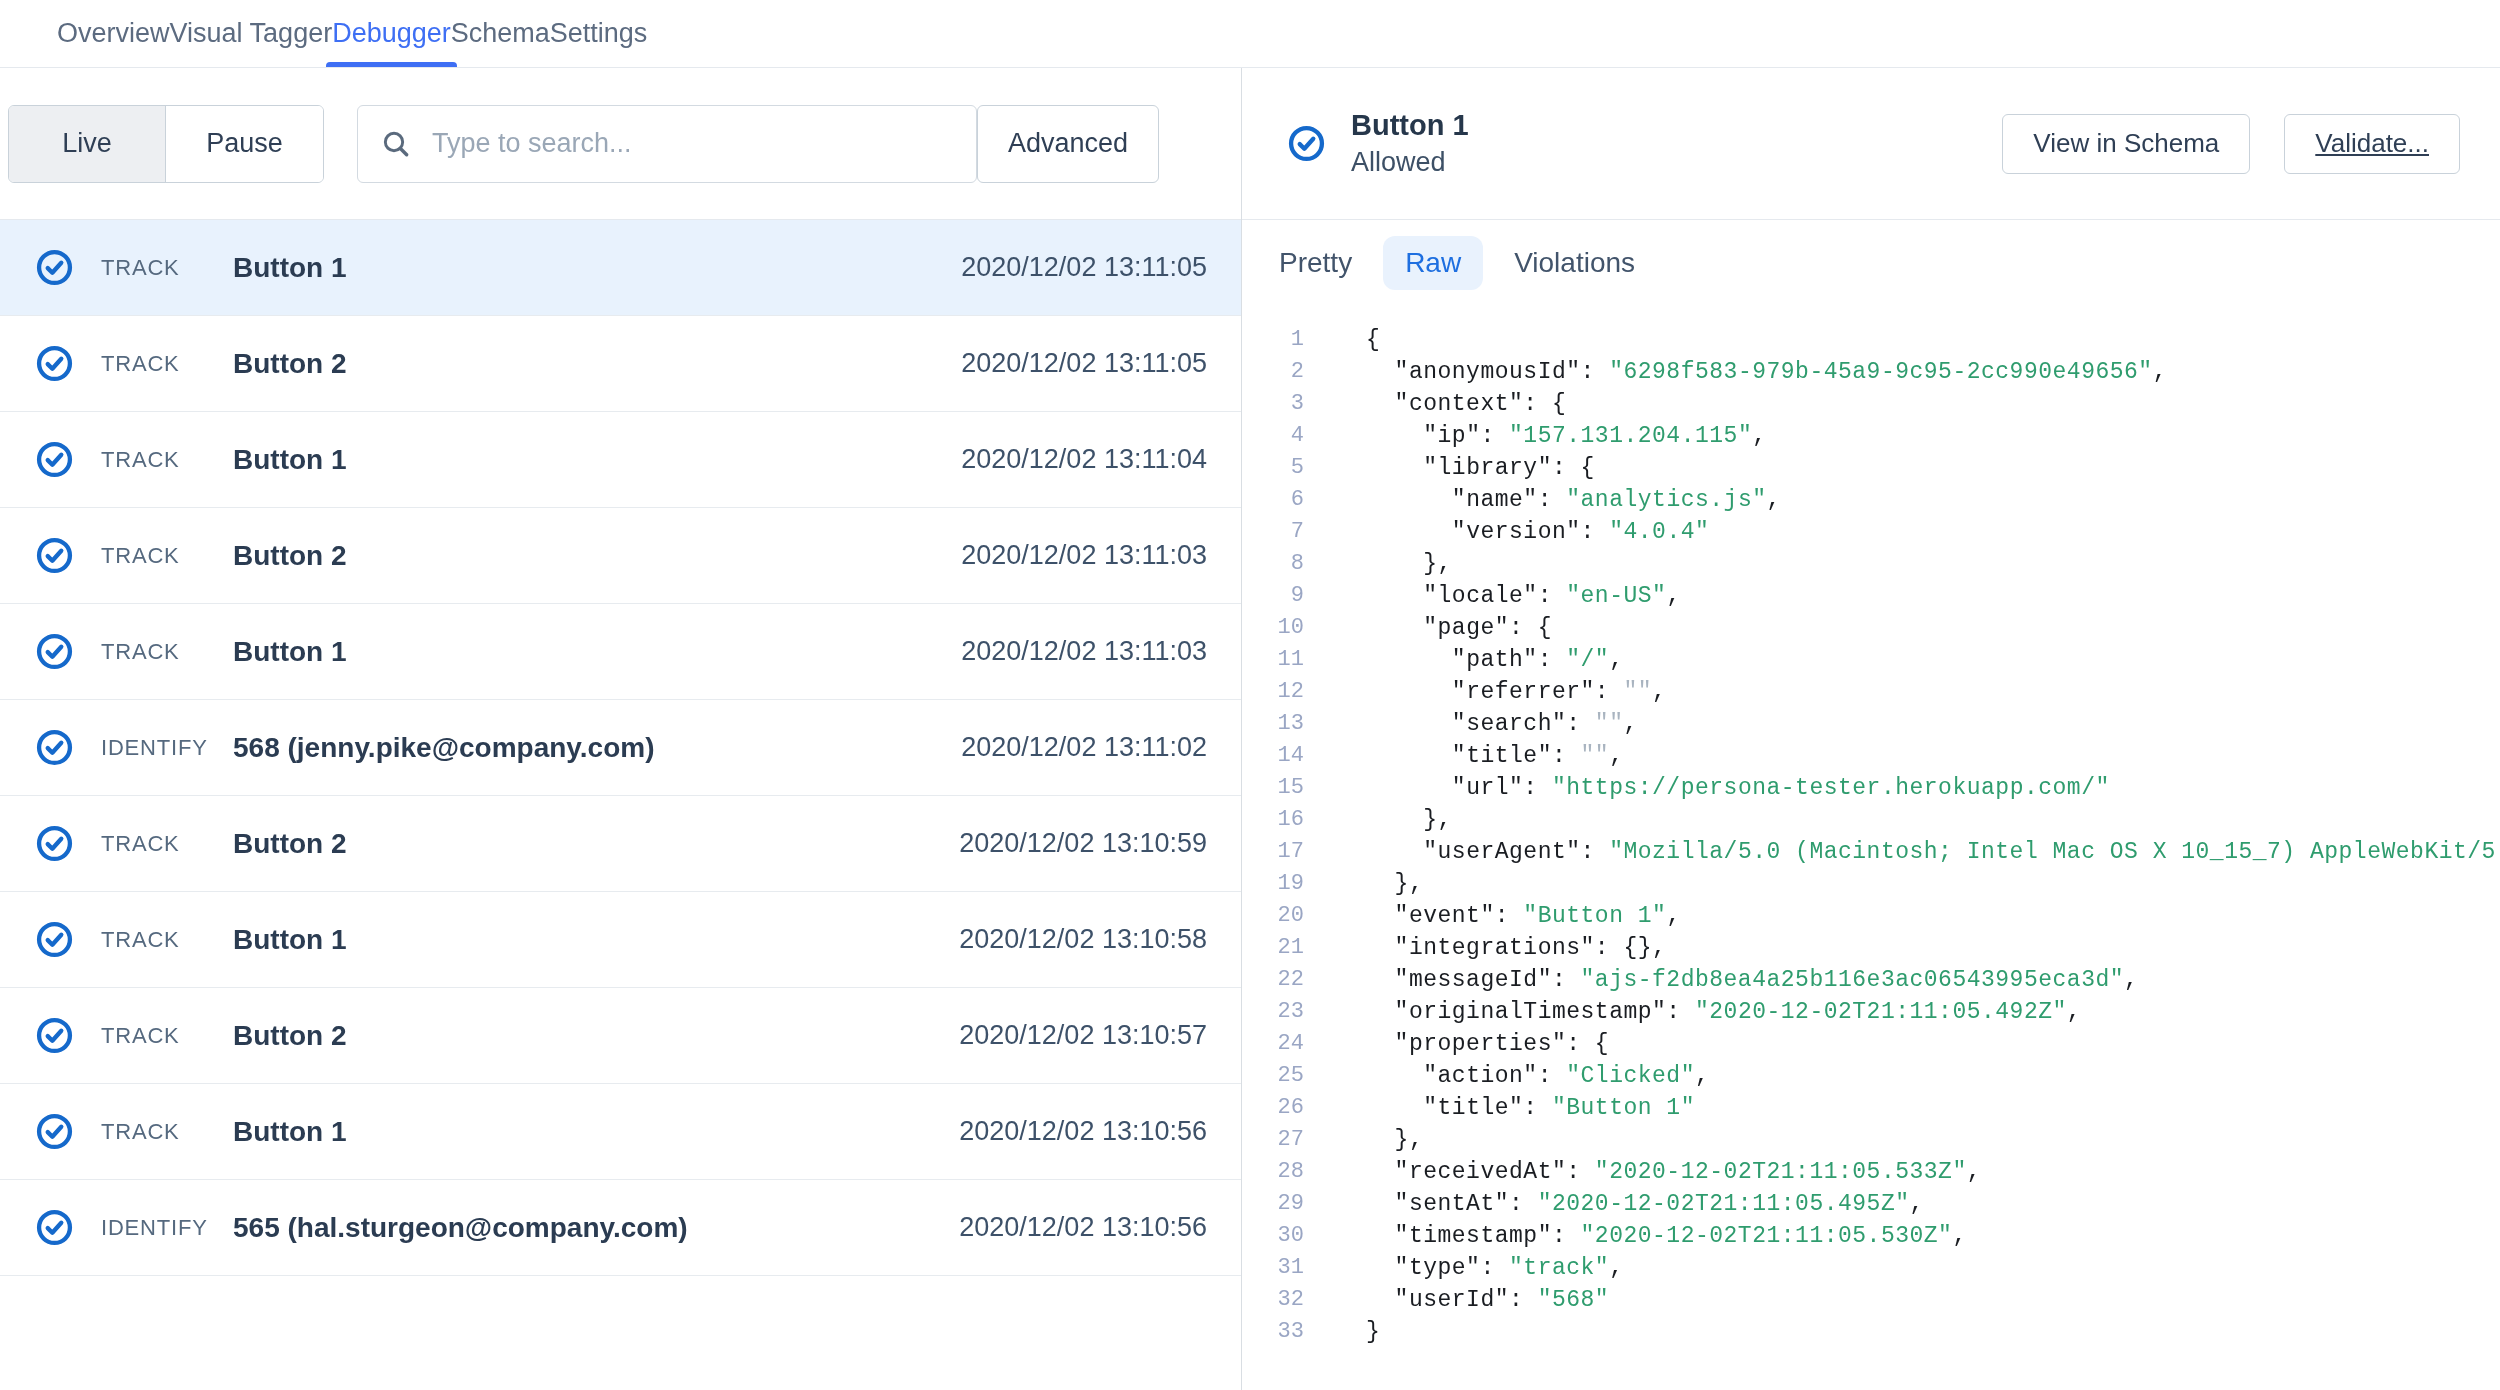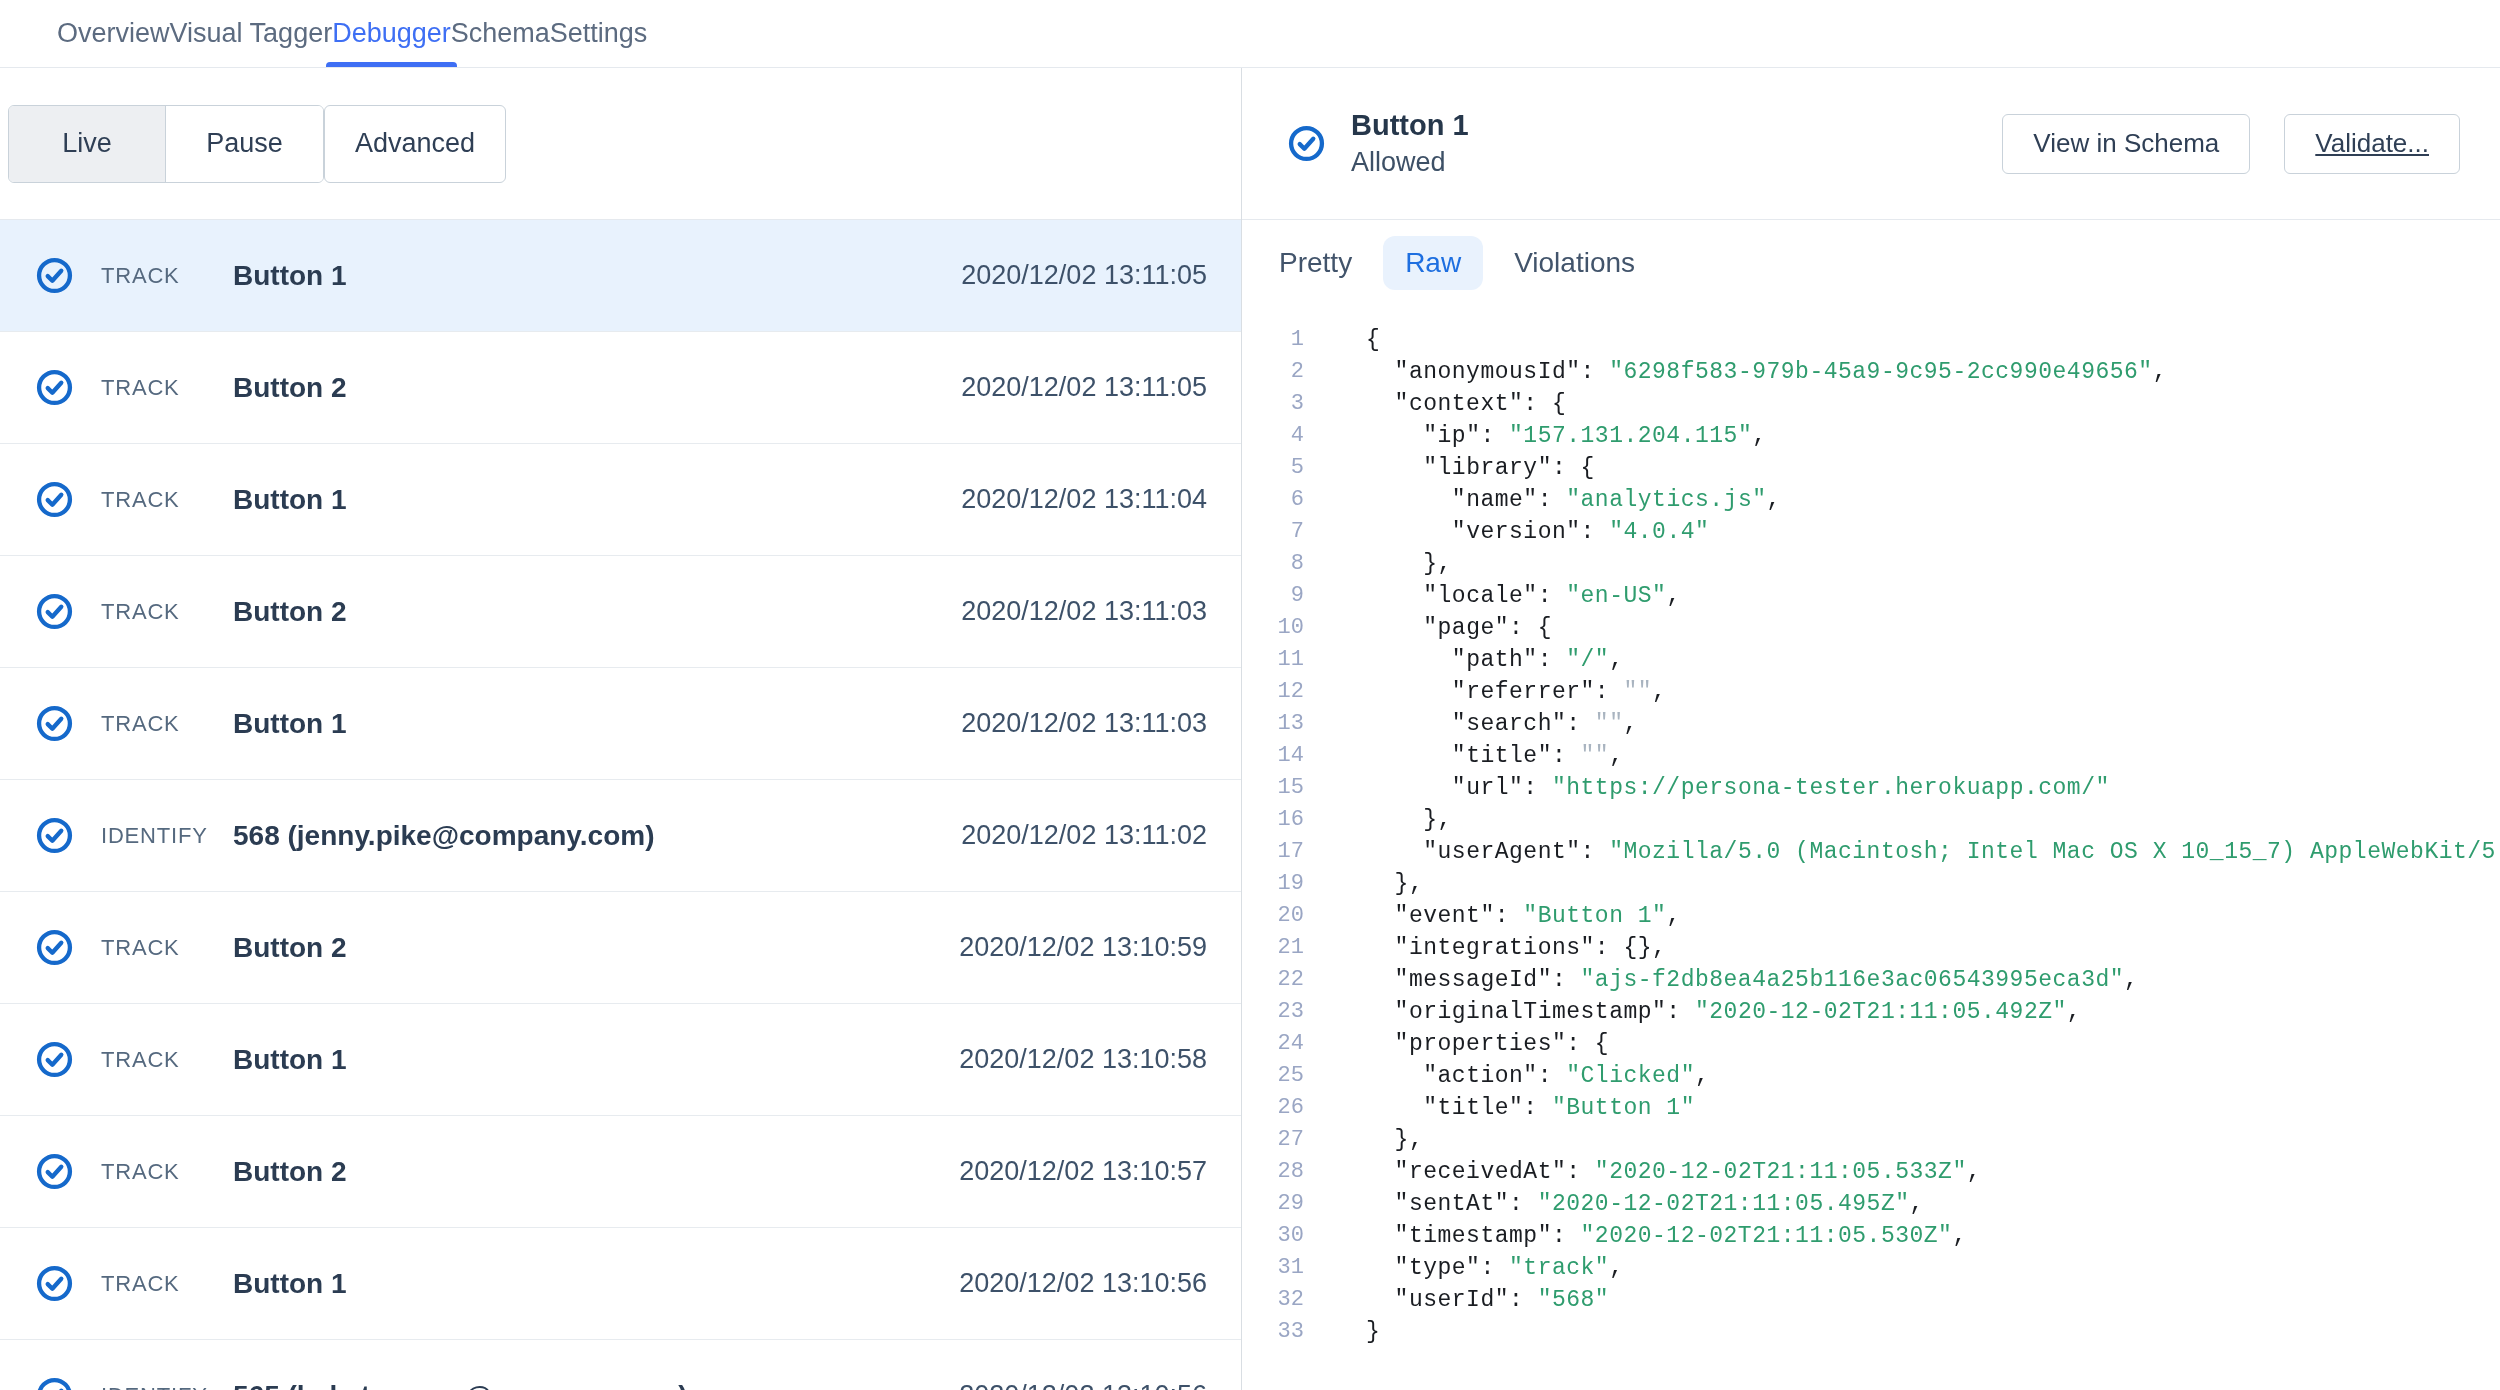--- a/index.html
+++ b/index.html
@@ -74,21 +74,21 @@
   .btn{
     height:78px;border:1px solid var(--control-border);border-radius:6px;background:#fff;
     font-size:27px;color:#2f3f55;display:flex;align-items:center;justify-content:center;
     padding:0 30px;cursor:pointer;white-space:nowrap;
   }
   .advanced{flex:none;}
 
   
   .rows{flex:1;overflow:hidden;}
   .row{
-    height:112px;display:flex;align-items:center;padding-left:36px;
+    height:96px;display:flex;align-items:center;padding-left:36px;
     border-bottom:1px solid #e7ebef;background:#fff;cursor:pointer;
   }
   .row.selected{background:var(--row-selected);}
   .check-icon{width:37px;height:37px;flex:none;}
   .row .check-icon{margin-right:28px;}
   .row .etype{
     width:132px;flex:none;font-size:22px;font-weight:500;letter-spacing:0.8px;
     color:var(--text-muted);
   }
   .row .ename{flex:1;font-size:28px;font-weight:700;color:var(--text-dark);min-width:0;}
@@ -159,20 +159,27 @@
   </div>
     </div>
 
   <div class="main">
 
     <div class="left">
       <div class="left-header">
         <div class="segmented">
           <div class="seg active">Live</div>
           <div class="seg">Pause</div>
+        </div>
+        <div class="searchbox">
+          <svg width="32" height="32" viewBox="0 0 24 24">
+            <circle cx="10.5" cy="10.5" r="6.5" fill="none" stroke="#5a6a7d" stroke-width="2.2"></circle>
+            <line x1="15.3" y1="15.3" x2="20" y2="20" stroke="#5a6a7d" stroke-width="2.6" stroke-linecap="round"></line>
+          </svg>
+          <input type="text" placeholder="Type to search..." style="">
         </div>
         <div class="btn advanced">Advanced</div>
       </div>
       <div class="rows">
           <div class="row selected">
     <span class="check-icon">
       <svg width="37" height="37" viewBox="0 0 24 24">
         <circle cx="12" cy="12" r="10" fill="none" stroke="#1569cb" stroke-width="2.8"></circle>
         <path d="M7.6 12.4 L10.6 15.4 L16.4 8.9" fill="none" stroke="#1569cb" stroke-width="2.8" stroke-linecap="round" stroke-linejoin="round"></path>
       </svg>

